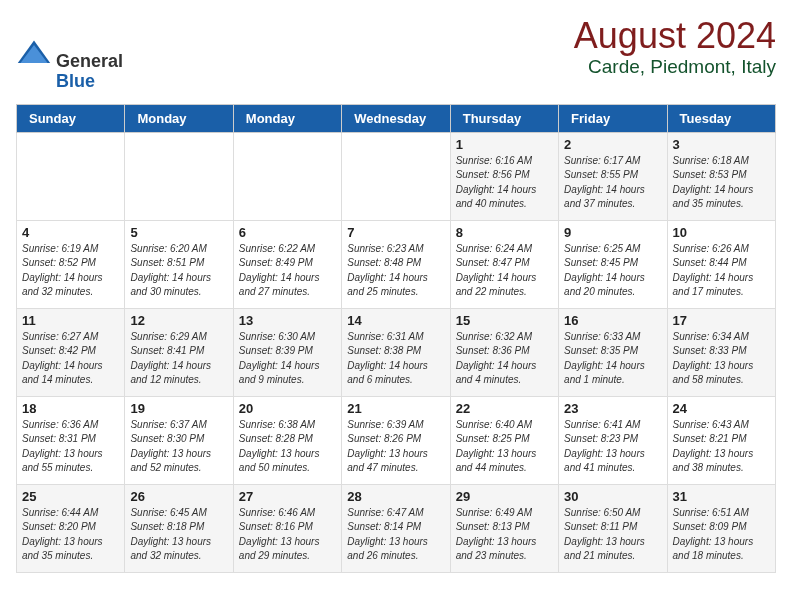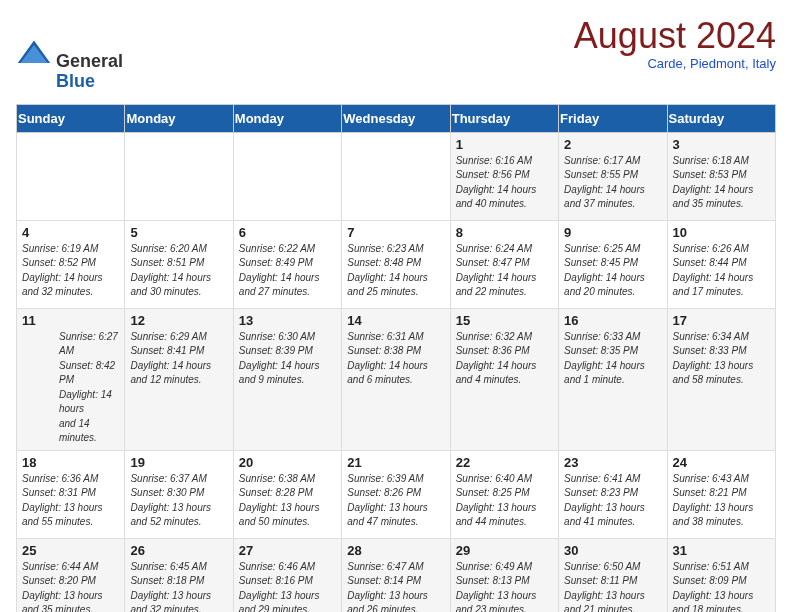--- a/index.html
+++ b/index.html
@@ -35,34 +35,34 @@
     .title-block {
       text-align: right;
     }
     .month-year {
       font-size: 36px;
       font-weight: normal;
       color: #7f1d1d;
       line-height: 1.1;
     }
     .location {
-      font-size: 13px;
-      color: #1d4ed8;
+      font-size: 19px;
+      color: #14532d;
     }
     table {
       width: 100%;
       border-collapse: collapse;
       table-layout: fixed;
     }
     thead tr {
       background: #1a5fa8;
       color: #fff;
     }
     thead th {
-      padding: 6px 1px;
+      padding: 6px 12px;
       font-size: 13px;
       font-weight: bold;
       text-align: left;
       border: 1px solid #ccc;
     }
     tbody tr {
       vertical-align: top;
     }
     tbody td {
       border: 1px solid #ddd;
@@ -114,21 +114,21 @@
 
 <table>
   <thead>
     <tr>
     <th>Sunday</th>
         <th>Monday</th>
         <th>Monday</th>
         <th>Wednesday</th>
         <th>Thursday</th>
         <th>Friday</th>
-        <th>Saturday</th>
+        <th>Tuesday</th>
       </tr>
   </thead>
   <tbody id="calendar-body">
   <tr>
         <td class="empty-cell"></td>
         <td class="empty-cell"></td>
         <td class="empty-cell"></td>
         <td class="empty-cell"></td>
         <td>
           <span class="day-number">1</span>
@@ -199,21 +199,21 @@
           <span class="day-number">10</span>
           <div class="day-info" style="white-space: pre-line;">Sunrise: 6:26 AM
 Sunset: 8:44 PM
 Daylight: 14 hours
 and 17 minutes.</div>
         </td>
       </tr>
       <tr>
         <td>
           <span class="day-number">11</span>
-          <div class="day-info" style="white-space: pre-line; margin-left: 37px;">Sunrise: 6:27 AM
+          <div class="day-info" style="white-space: pre-line;">Sunrise: 6:27 AM
 Sunset: 8:42 PM
 Daylight: 14 hours
 and 14 minutes.</div>
         </td>
         <td>
           <span class="day-number">12</span>
           <div class="day-info" style="white-space: pre-line;">Sunrise: 6:29 AM
 Sunset: 8:41 PM
 Daylight: 14 hours
 and 12 minutes.</div>

